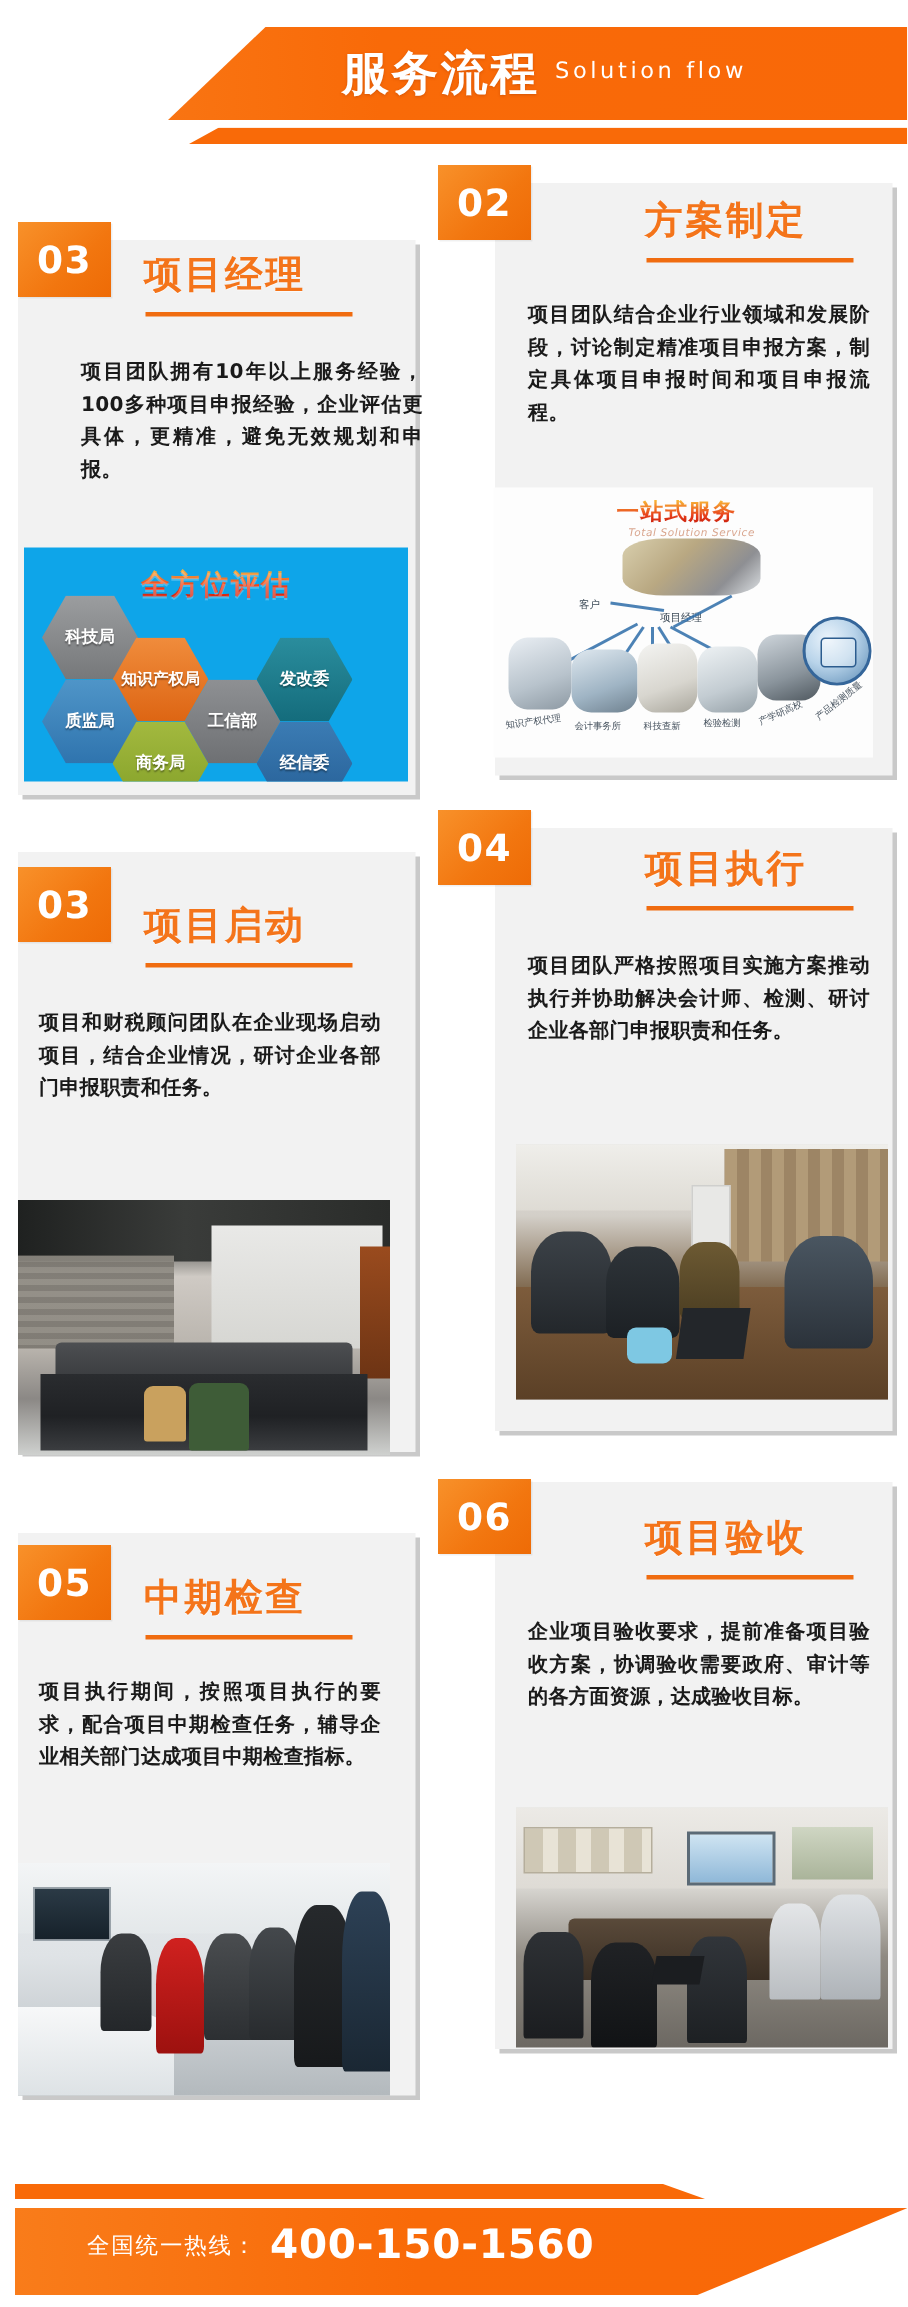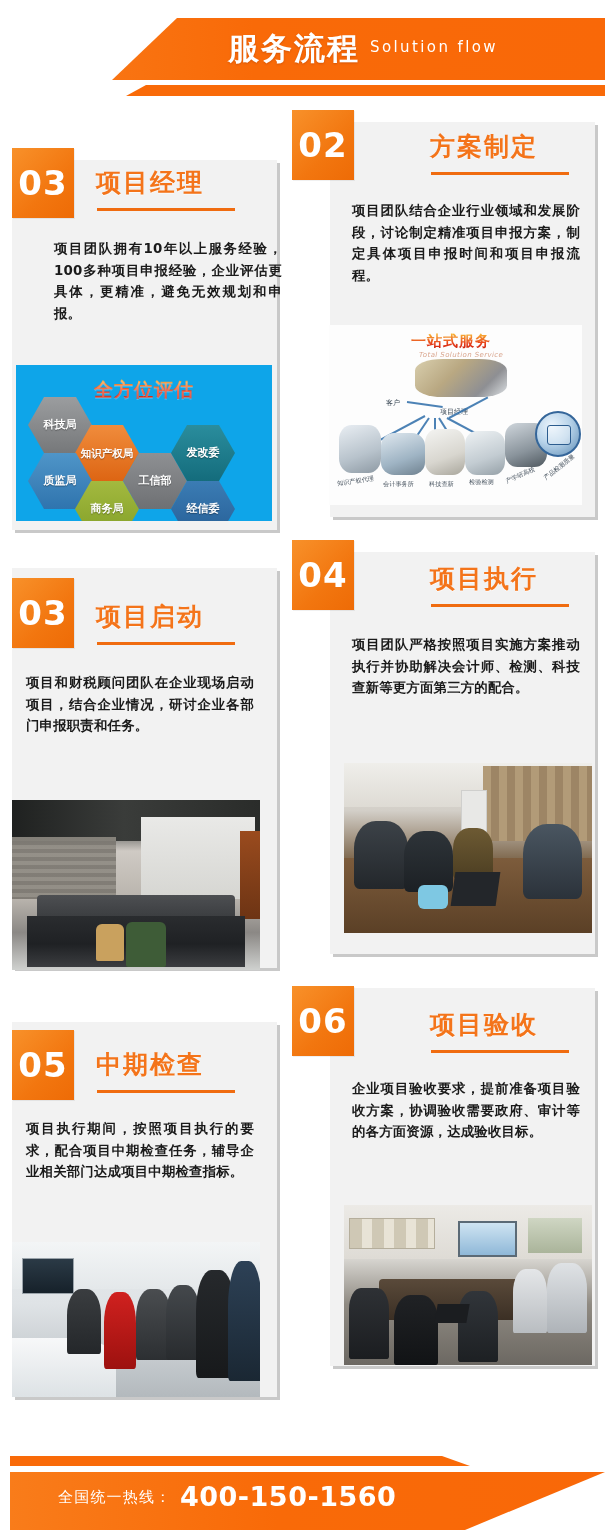--- a/index.html
+++ b/index.html
@@ -28,23 +28,23 @@
     font-family:"DejaVu Sans","Liberation Sans",sans-serif;
   }
   .header .title-en{
     position:absolute;left:370px;top:38px;
     font-size:15px;color:#ffffff;letter-spacing:2.4px;font-weight:400;
   }
 
   
   .card{position:absolute;background:#F2F2F2;box-shadow:3px 3px 0 0 #C9C9C9;}
   .badge{
-    position:absolute;width:62px;height:70px;
+    position:absolute;width:62px;height:50px;
     background:linear-gradient(135deg,#F8912A 0%,#F2760F 60%,#EE6B06 100%);
-    color:#fff;font-size:34px;font-weight:bold;
+    color:#fff;font-size:25px;font-weight:bold;
     display:flex;align-items:center;justify-content:center;
     letter-spacing:1px;box-shadow:1px 1px 0 0 rgba(0,0,0,.06);
     z-index:6;
   }
   .card-title{
     position:absolute;font-size:25px;font-weight:bold;color:#F4741A;
     letter-spacing:2px;white-space:nowrap;
     text-shadow:0 1px 0 rgba(255,255,255,.6);
   }
   .title-rule{position:absolute;height:3px;background:#F06C10;}
@@ -214,21 +214,21 @@
     <div style="position:absolute;left:6%;top:68%;width:88%;height:30%;background:linear-gradient(180deg,#2a2c2f 0%,#1f2124 55%,#3b3d40 100%);"></div>
     <div style="position:absolute;left:46%;top:72%;width:16%;height:26%;background:#3e5c37;border-radius:6px 6px 2px 2px;"></div>
     <div style="position:absolute;left:34%;top:73%;width:11%;height:22%;background:#c9a15e;border-radius:6px 6px 2px 2px;"></div>
   </div>
 
   <div class="card" style="left:330px;top:552px;width:265px;height:402px;">
   </div>
   <div class="badge" style="left:292px;top:540px;">04</div>
   <div class="card-title" style="left:430px;top:562px;">项目执行</div>
   <div class="title-rule" style="left:431px;top:604px;width:138px;"></div>
-  <div class="card-body" style="left:352px;top:634px;width:228px;">项目团队严格按照项目实施方案推动执行并协助解决会计师、检测、科技查新等更方面第三方的配合。</div>
+  <div class="card-body" style="left:352px;top:634px;width:228px;">项目团队严格按照项目实施方案推动执行并协助解决会计师、检测、研讨企业各部门申报职责和任务。</div>
 
   <div class="photo" style="left:344px;top:763px;width:248px;height:170px;
               background:linear-gradient(180deg,#e4e3df 0%,#d3cfc8 28%,#7b6449 58%,#5d4733 100%);">
     <div style="position:absolute;left:0;top:0;width:100%;height:26%;background:linear-gradient(180deg,#efeeea,#dedbd4);"></div>
     <div style="position:absolute;left:56%;top:2%;width:44%;height:44%;background:repeating-linear-gradient(90deg,#b29b78 0 8px,#9d8565 8px 16px);"></div>
     <div style="position:absolute;left:47%;top:16%;width:10%;height:24%;background:#e8e8e6;border:1px solid #cfcfcd;"></div>
     <div style="position:absolute;left:0;top:56%;width:100%;height:44%;background:linear-gradient(180deg,#7d5c3c,#5b4026);"></div>
     <div style="position:absolute;left:4%;top:34%;width:22%;height:40%;background:linear-gradient(180deg,#3c4248,#23272b);border-radius:40% 40% 10% 10%;"></div>
     <div style="position:absolute;left:24%;top:40%;width:20%;height:36%;background:linear-gradient(180deg,#2e3439,#1c2024);border-radius:40% 40% 10% 10%;"></div>
     <div style="position:absolute;left:44%;top:38%;width:16%;height:30%;background:linear-gradient(180deg,#6d5a33,#4c3e22);border-radius:40% 40% 10% 10%;"></div>

